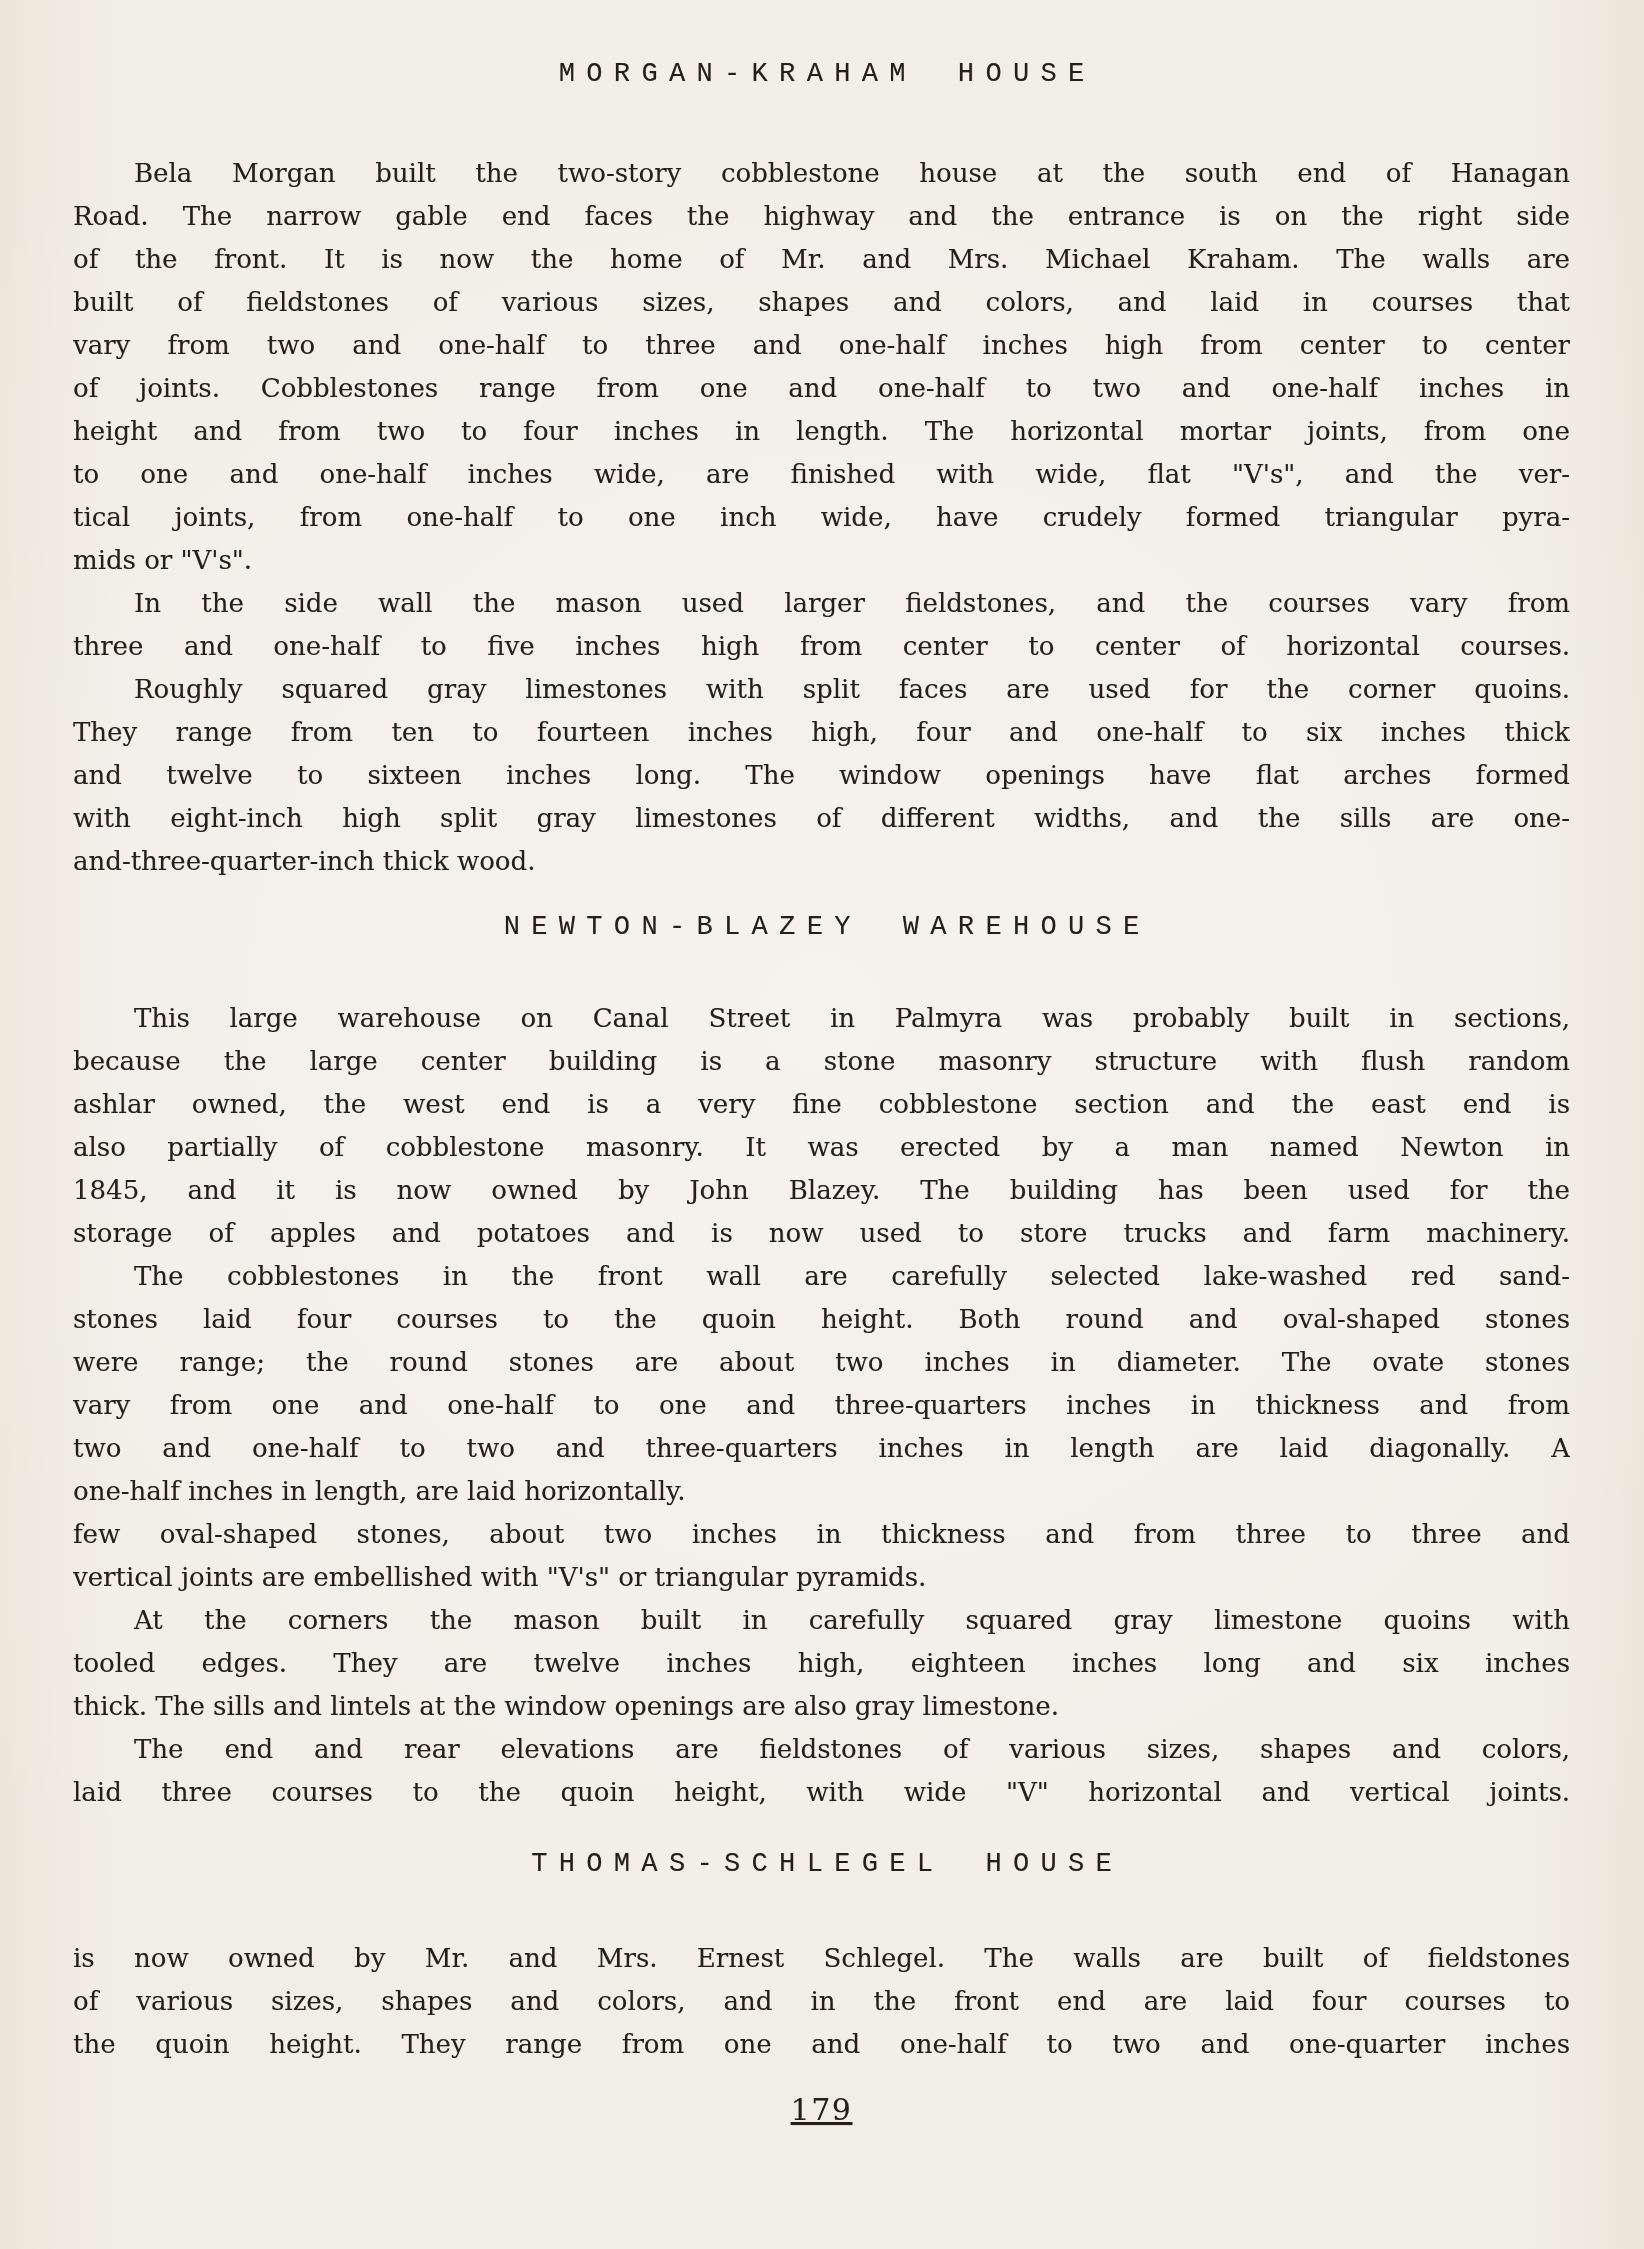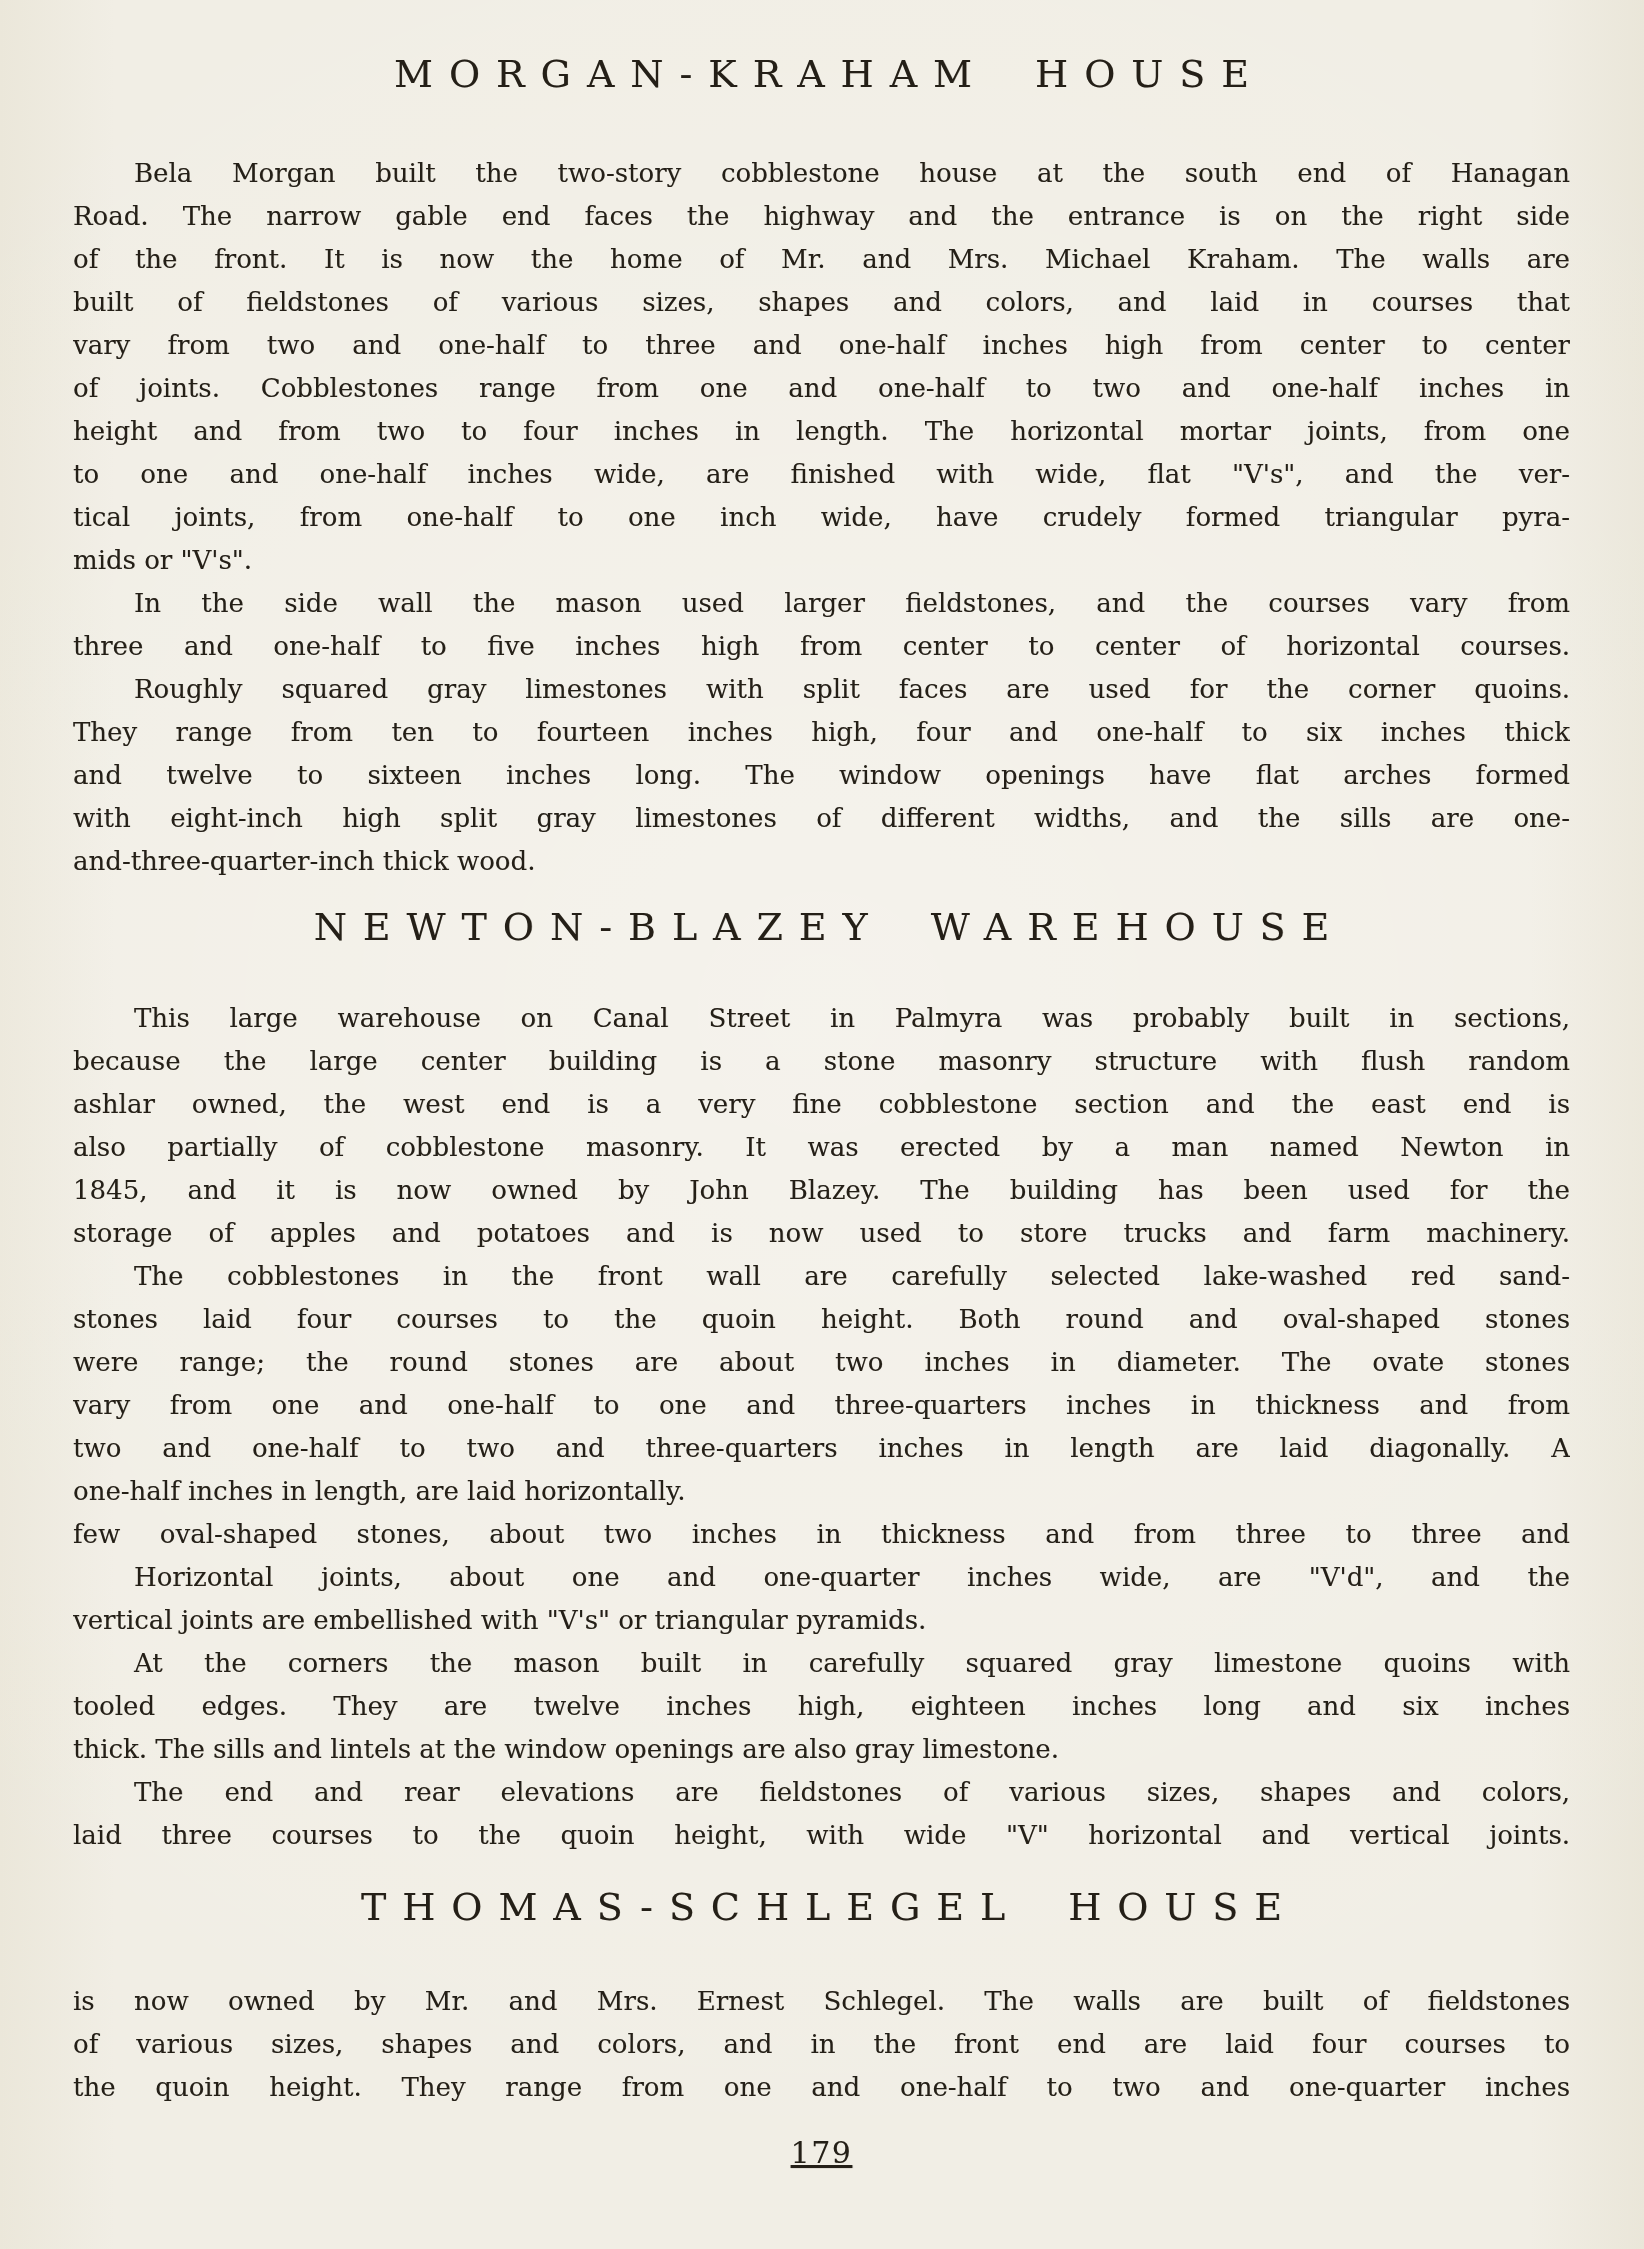--- a/index.html
+++ b/index.html
@@ -18,26 +18,27 @@
     color: #241f17;
     background:
       radial-gradient(120% 85% at 50% 45%, rgba(255,255,255,0.28), rgba(255,255,255,0) 62%),
       linear-gradient(90deg, #ebe7da 0%, #f1eee5 7%, #f1eee5 93%, #eae6d9 100%),
       #f0ede3;
     text-shadow: 0.3px 0.3px 0 rgba(32,25,15,0.30);
   }
   .heading {
     text-align: center;
     font-weight: 400;
-    font-size: 38px;
+    font-size: 27px;
     line-height: 40px;
     letter-spacing: 0.42em;
     word-spacing: 0.50em;
     white-space: nowrap;
     text-indent: 0.42em; 
+    font-family: Liberation Mono, monospace;
   }
   .h1 { margin: 54px 0 58px; }
   .h2 { margin: 24px 0 50px; }
   .h3 { margin: 30px 0 53px; }
   .para {
     font-size: 26px;
     line-height: 43px;
     padding: 0;
     margin: 0;
   }
@@ -103,21 +104,20 @@
   <div class="para">
       <div class="line first">The cobblestones in the front wall are carefully selected lake-washed red sand-</div>
       <div class="line">stones laid four courses to the quoin height. Both round and oval-shaped stones</div>
       <div class="line">were range; the round stones are about two inches in diameter. The ovate stones</div>
       <div class="line">vary from one and one-half to one and three-quarters inches in thickness and from</div>
       <div class="line">two and one-half to two and three-quarters inches in length are laid diagonally. A</div>
       <div class="line last">one-half inches in length, are laid horizontally.</div>
       <div class="line">few oval-shaped stones, about two inches in thickness and from three to three and</div>
     </div>
   <div class="para">
-      <div class="line first">Horizontal joints, about one and one-quarter inches wide, are "V'd", and the</div>
       <div class="line last">vertical joints are embellished with "V's" or triangular pyramids.</div>
     </div>
   <div class="para">
       <div class="line first">At the corners the mason built in carefully squared gray limestone quoins with</div>
       <div class="line">tooled edges. They are twelve inches high, eighteen inches long and six inches</div>
       <div class="line last">thick. The sills and lintels at the window openings are also gray limestone.</div>
     </div>
   <div class="para">
       <div class="line first">The end and rear elevations are fieldstones of various sizes, shapes and colors,</div>
       <div class="line">laid three courses to the quoin height, with wide "V" horizontal and vertical joints.</div>

